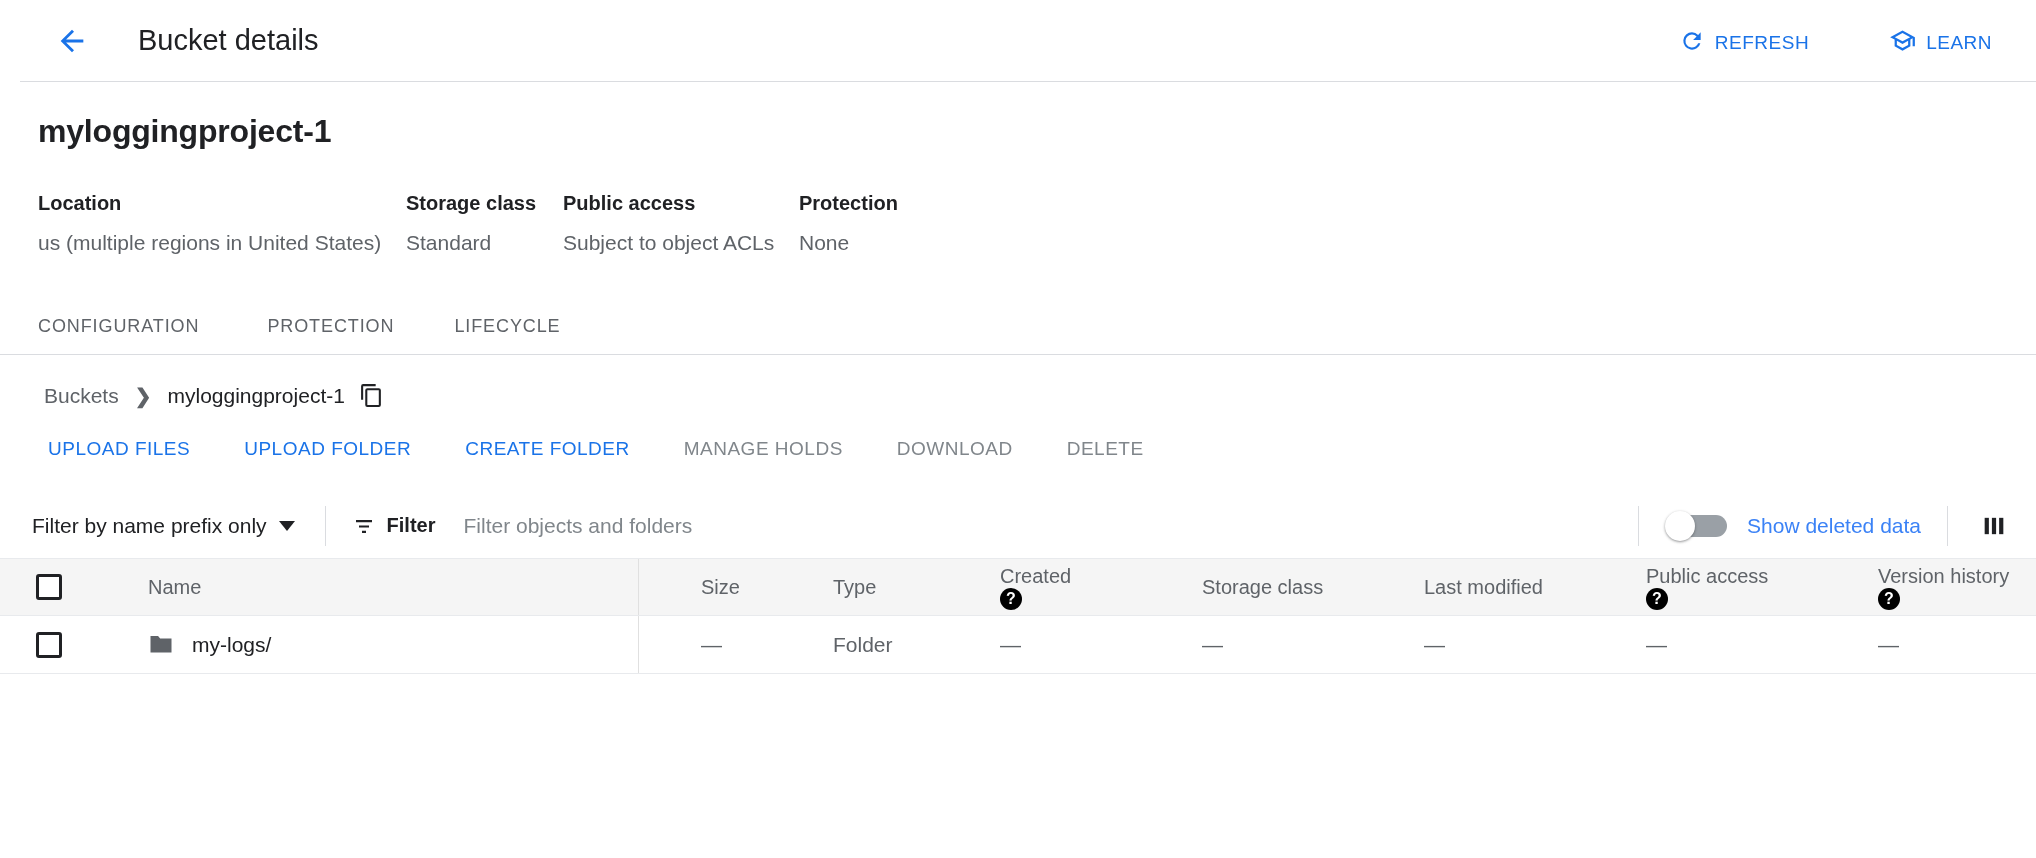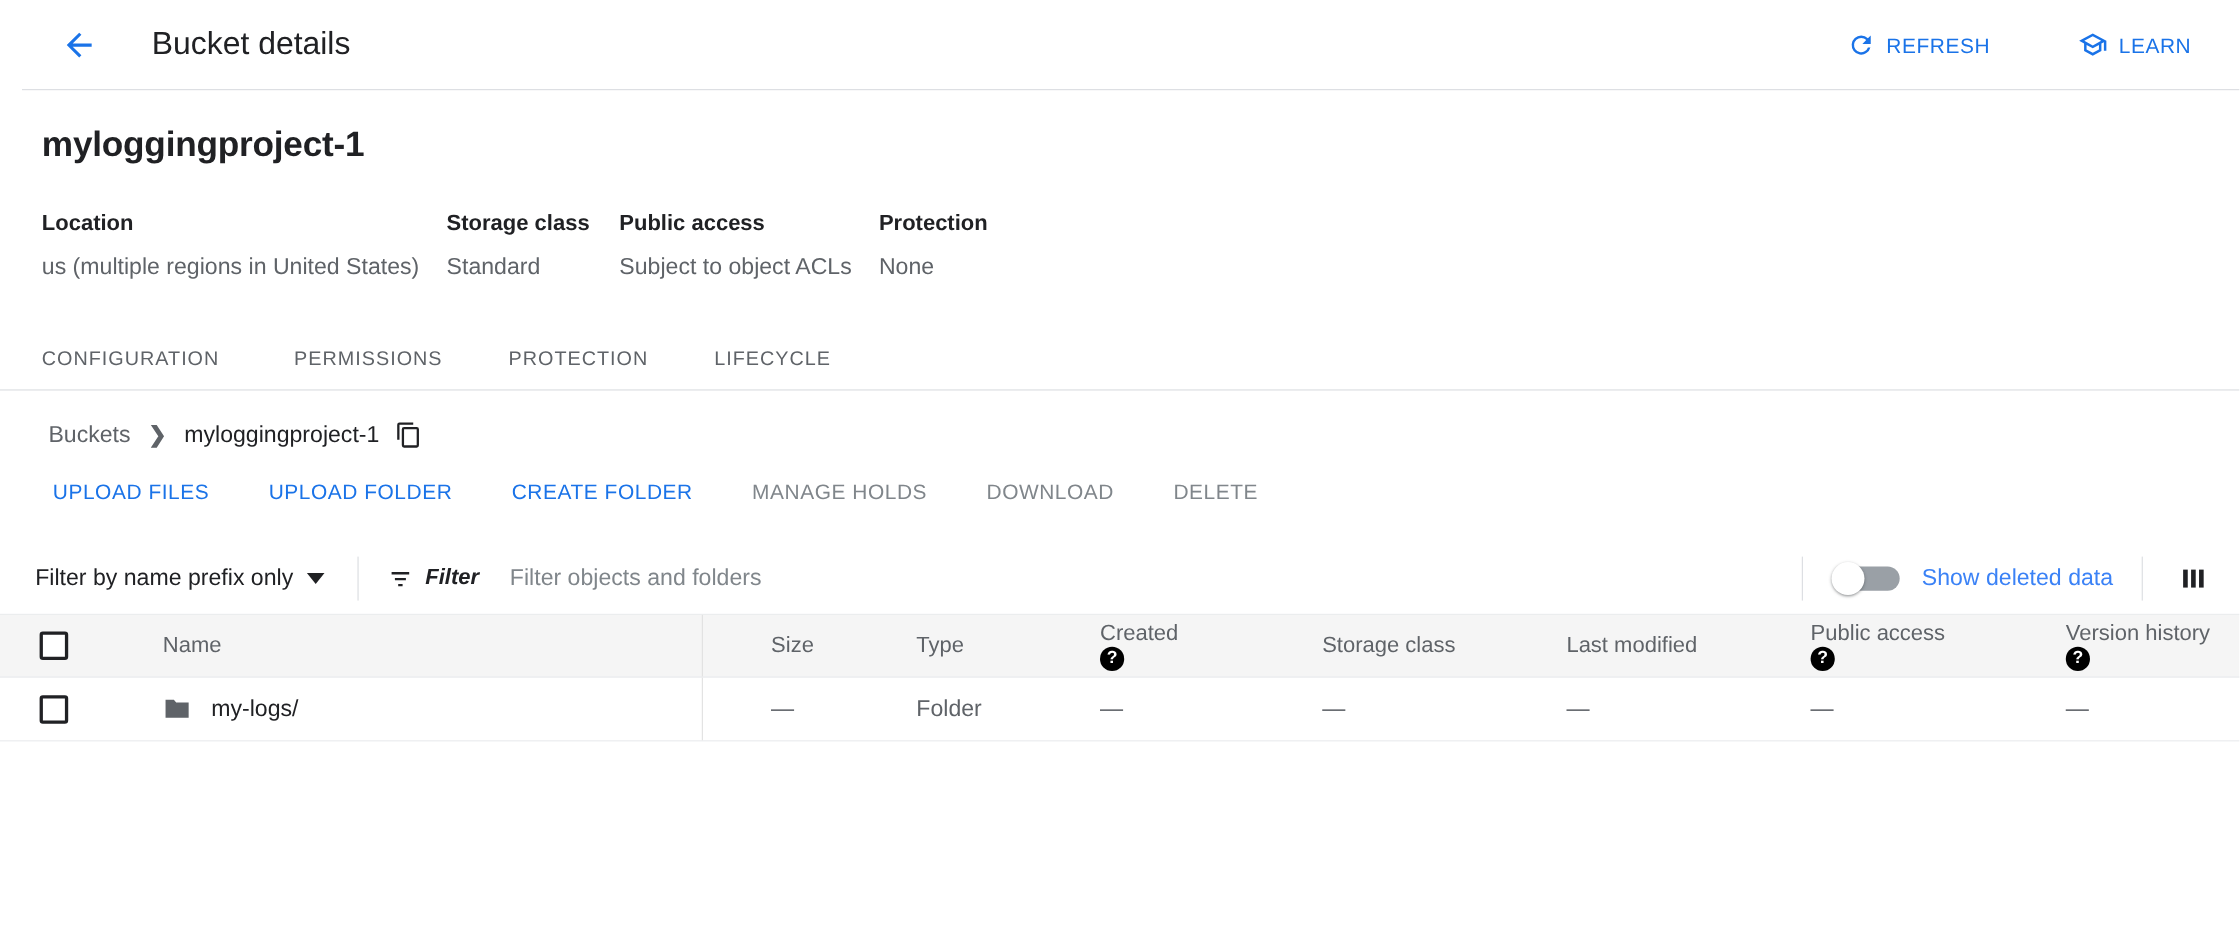--- a/index.html
+++ b/index.html
@@ -197,21 +197,20 @@
     flex: 0 0 auto;
   }
   .filter-chip {
     display: flex;
     align-items: center;
     gap: 11px;
     font-size: 20px;
     font-weight: 700;
     color: #202124;
     cursor: pointer;
-    font-style: italic;
   }
   .filter-input {
     border: none;
     outline: none;
     font-family: "Liberation Sans", sans-serif;
     font-size: 21px;
     color: #202124;
     background: transparent;
     margin-left: 26px;
     flex: 1 1 auto;
@@ -399,23 +398,20 @@
     <div class="meta-col">
       <div class="meta-label">Protection</div>
       <div class="meta-value">None</div>
     </div>
   </div>
 </div>
 
 <div class="tabs">
   <div class="tab">
       <span>CONFIGURATION</span>
-    </div>
-  <div class="tab">
-      <span>PERMISSIONS</span>
     </div>
   <div class="tab">
       <span>PROTECTION</span>
     </div>
   <div class="tab">
       <span>LIFECYCLE</span>
     </div>
 </div>
 
 <div class="breadcrumb">

